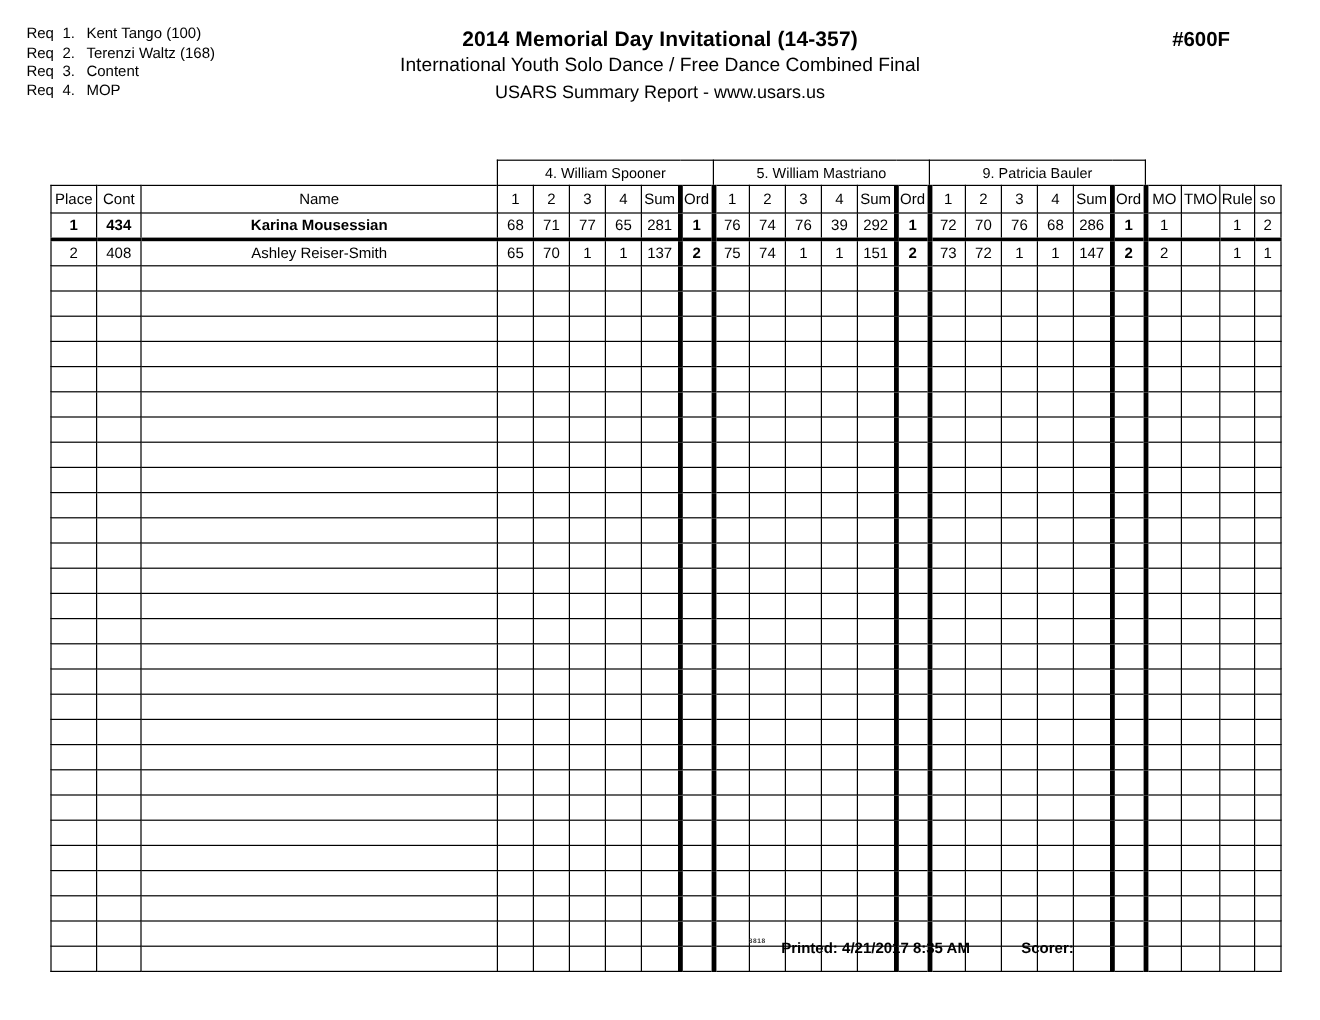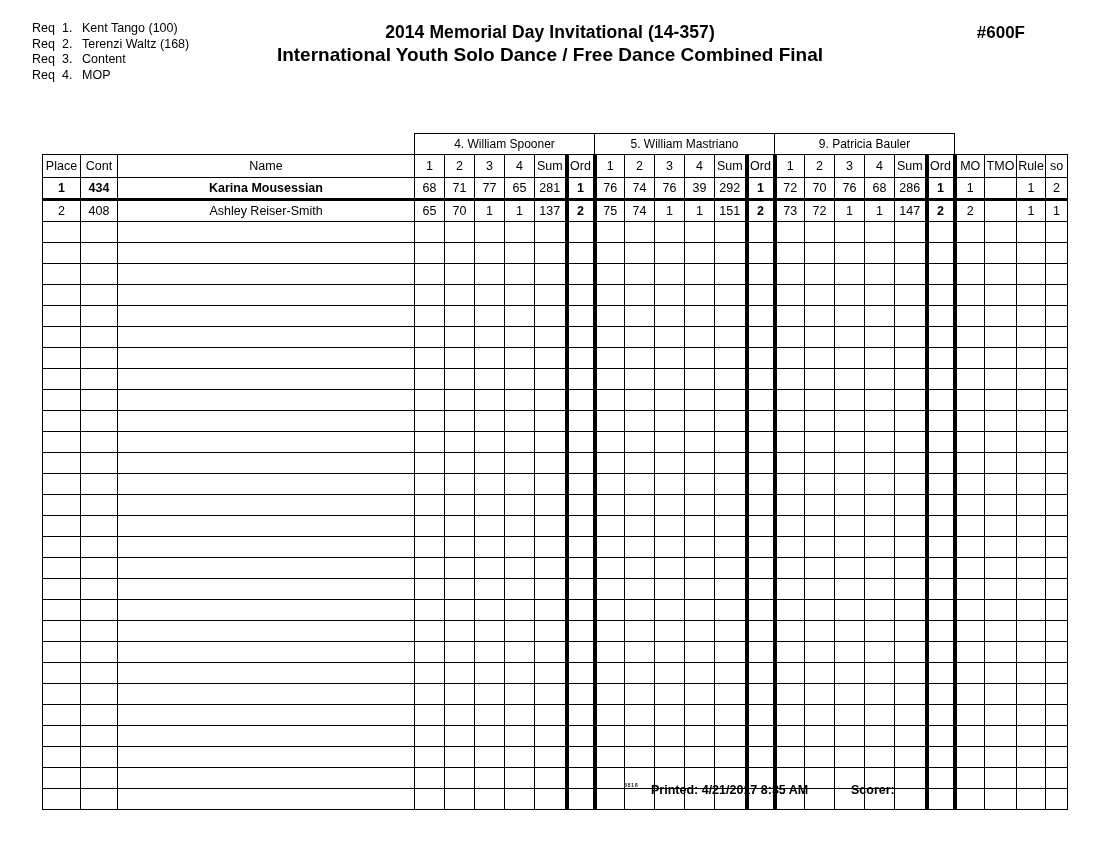--- a/index.html
+++ b/index.html
@@ -18,21 +18,21 @@
 
   
   #req-block {
     position: absolute;
     left: 22px;
     top: 21px;
     font-size: 12.5px;
     line-height: 15.6px;
     white-space: nowrap;
   }
-  #req-block .req-line { display: block; margin-left: 10px; }
+  #req-block .req-line { display: block; }
   #req-block .req-kw { display: inline-block; width: 30px; }
   #req-block .req-no { display: inline-block; width: 20px; }
 
   
   #title-block {
     position: absolute;
     left: 0;
     right: 0;
     top: 22px;
     text-align: center;
@@ -42,22 +42,22 @@
     font-weight: bold;
     line-height: 21px;
     letter-spacing: 0.1px;
   }
   #title-block .t-venue {
     font-size: 14px;
     line-height: 19px;
     font-weight: normal;
   }
   #title-block .t-event {
-    font-size: 19px;
-    font-weight: bold;
+    font-size: 16px;
+    font-weight: normal;
     line-height: 24px;
   }
   #title-block .t-report {
     font-size: 15px;
     line-height: 21px;
     font-weight: normal;
   }
 
   
   #event-code {
@@ -158,20 +158,21 @@
     <span class="req-kw">Req</span><span class="req-no">3.</span><span>Content</span>
   </span>
   <span class="req-line">
     <span class="req-kw">Req</span><span class="req-no">4.</span><span>MOP</span>
   </span>
 </div>
 
 <div id="title-block">
   <div class="t-main">2014  Memorial Day Invitational (14-357)</div>
   <div class="t-event">International Youth Solo Dance / Free Dance Combined Final</div>
+  <div class="t-report">USARS Summary Report - www.usars.us</div>
 </div>
 
 <div id="event-code">#600F</div>
 
 <div id="sheet">
   <table class="grid">
     <colgroup>
       <col style="width:38px">
       <col style="width:37px">
       <col style="width:297px">

